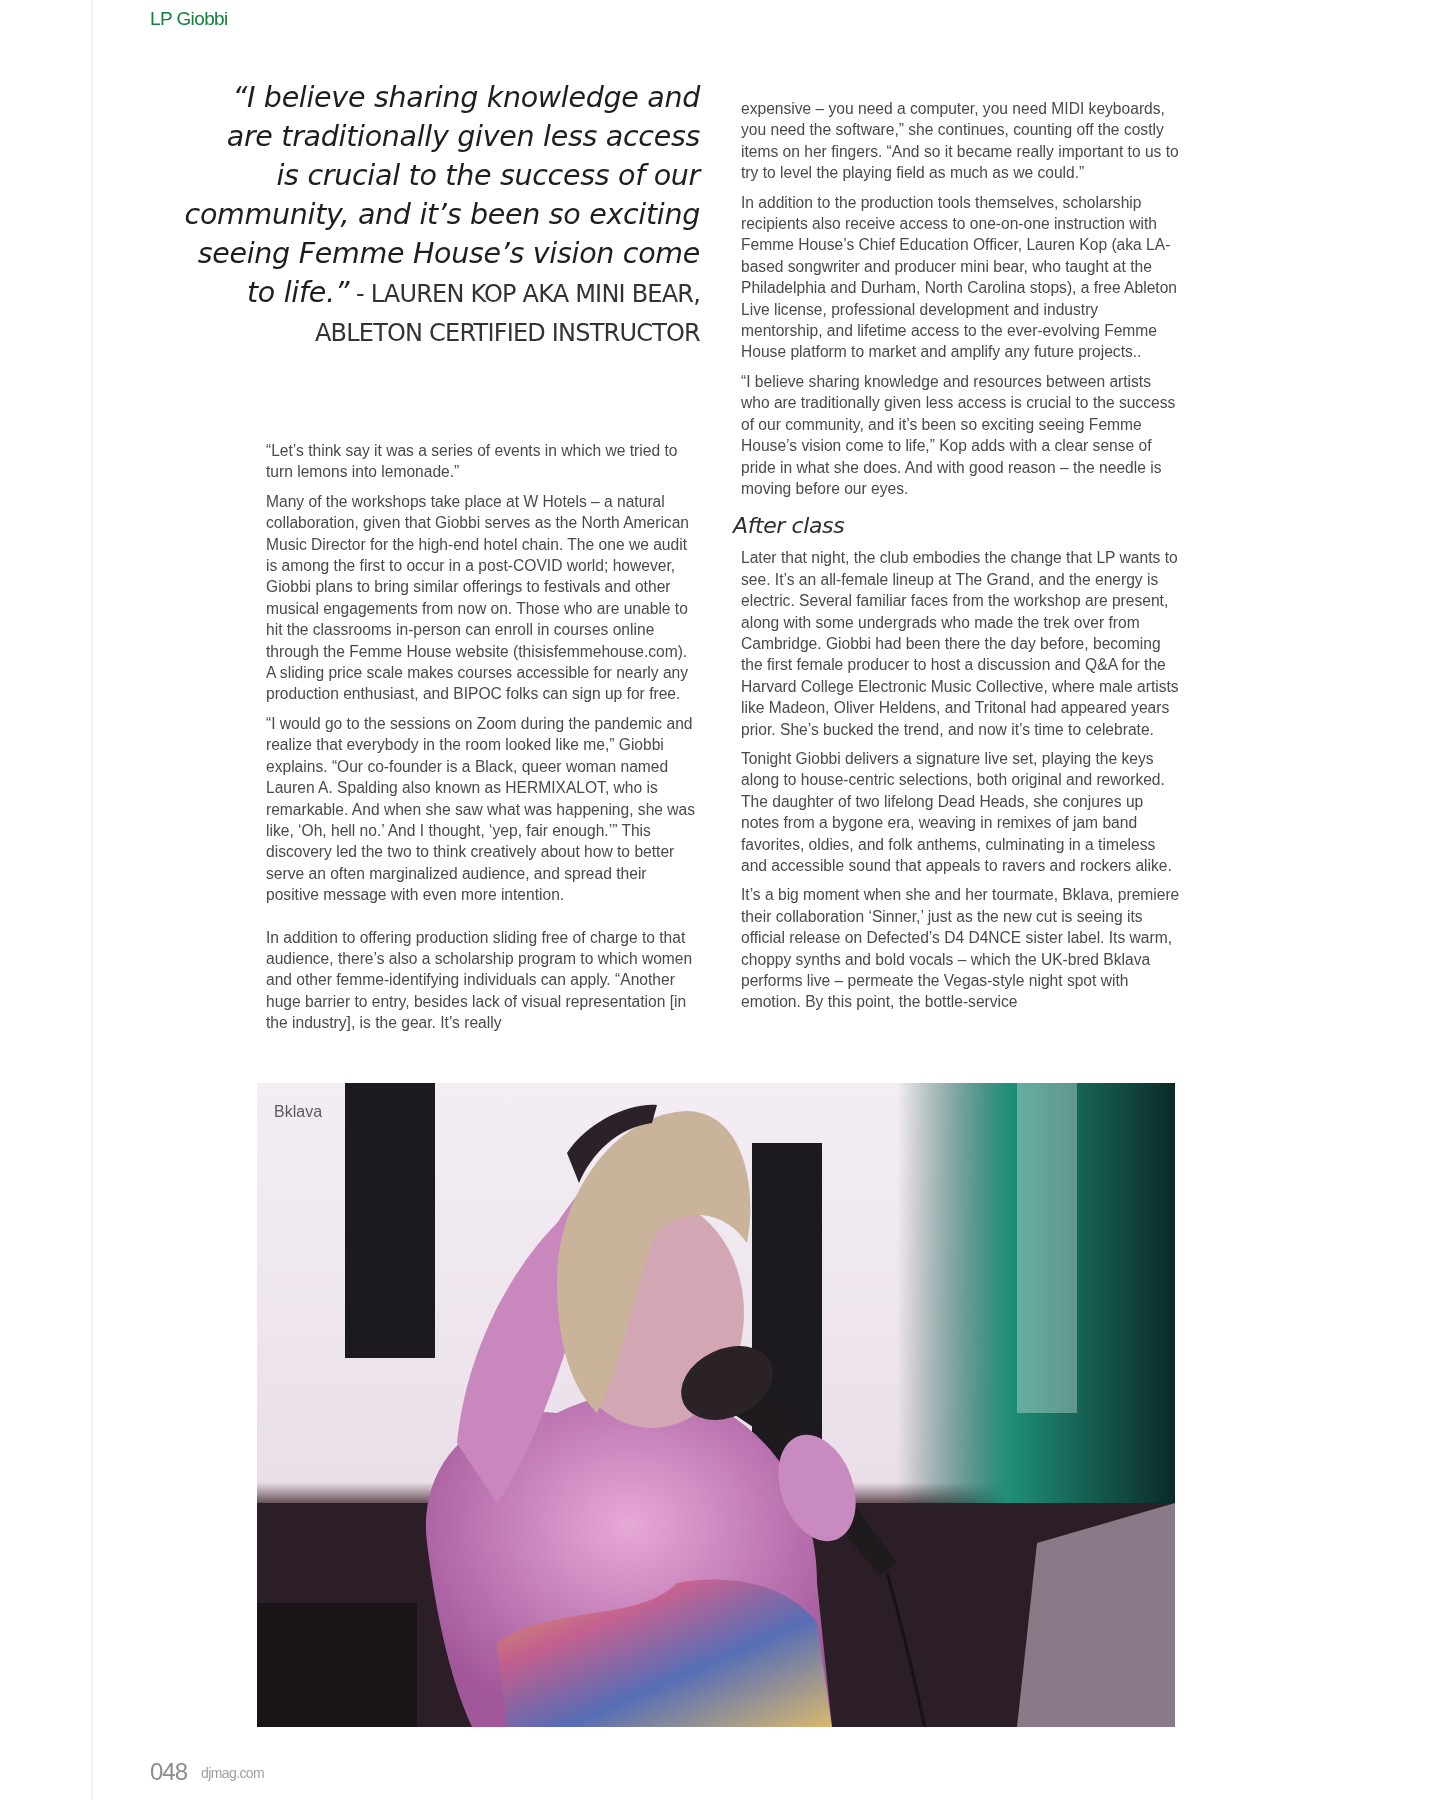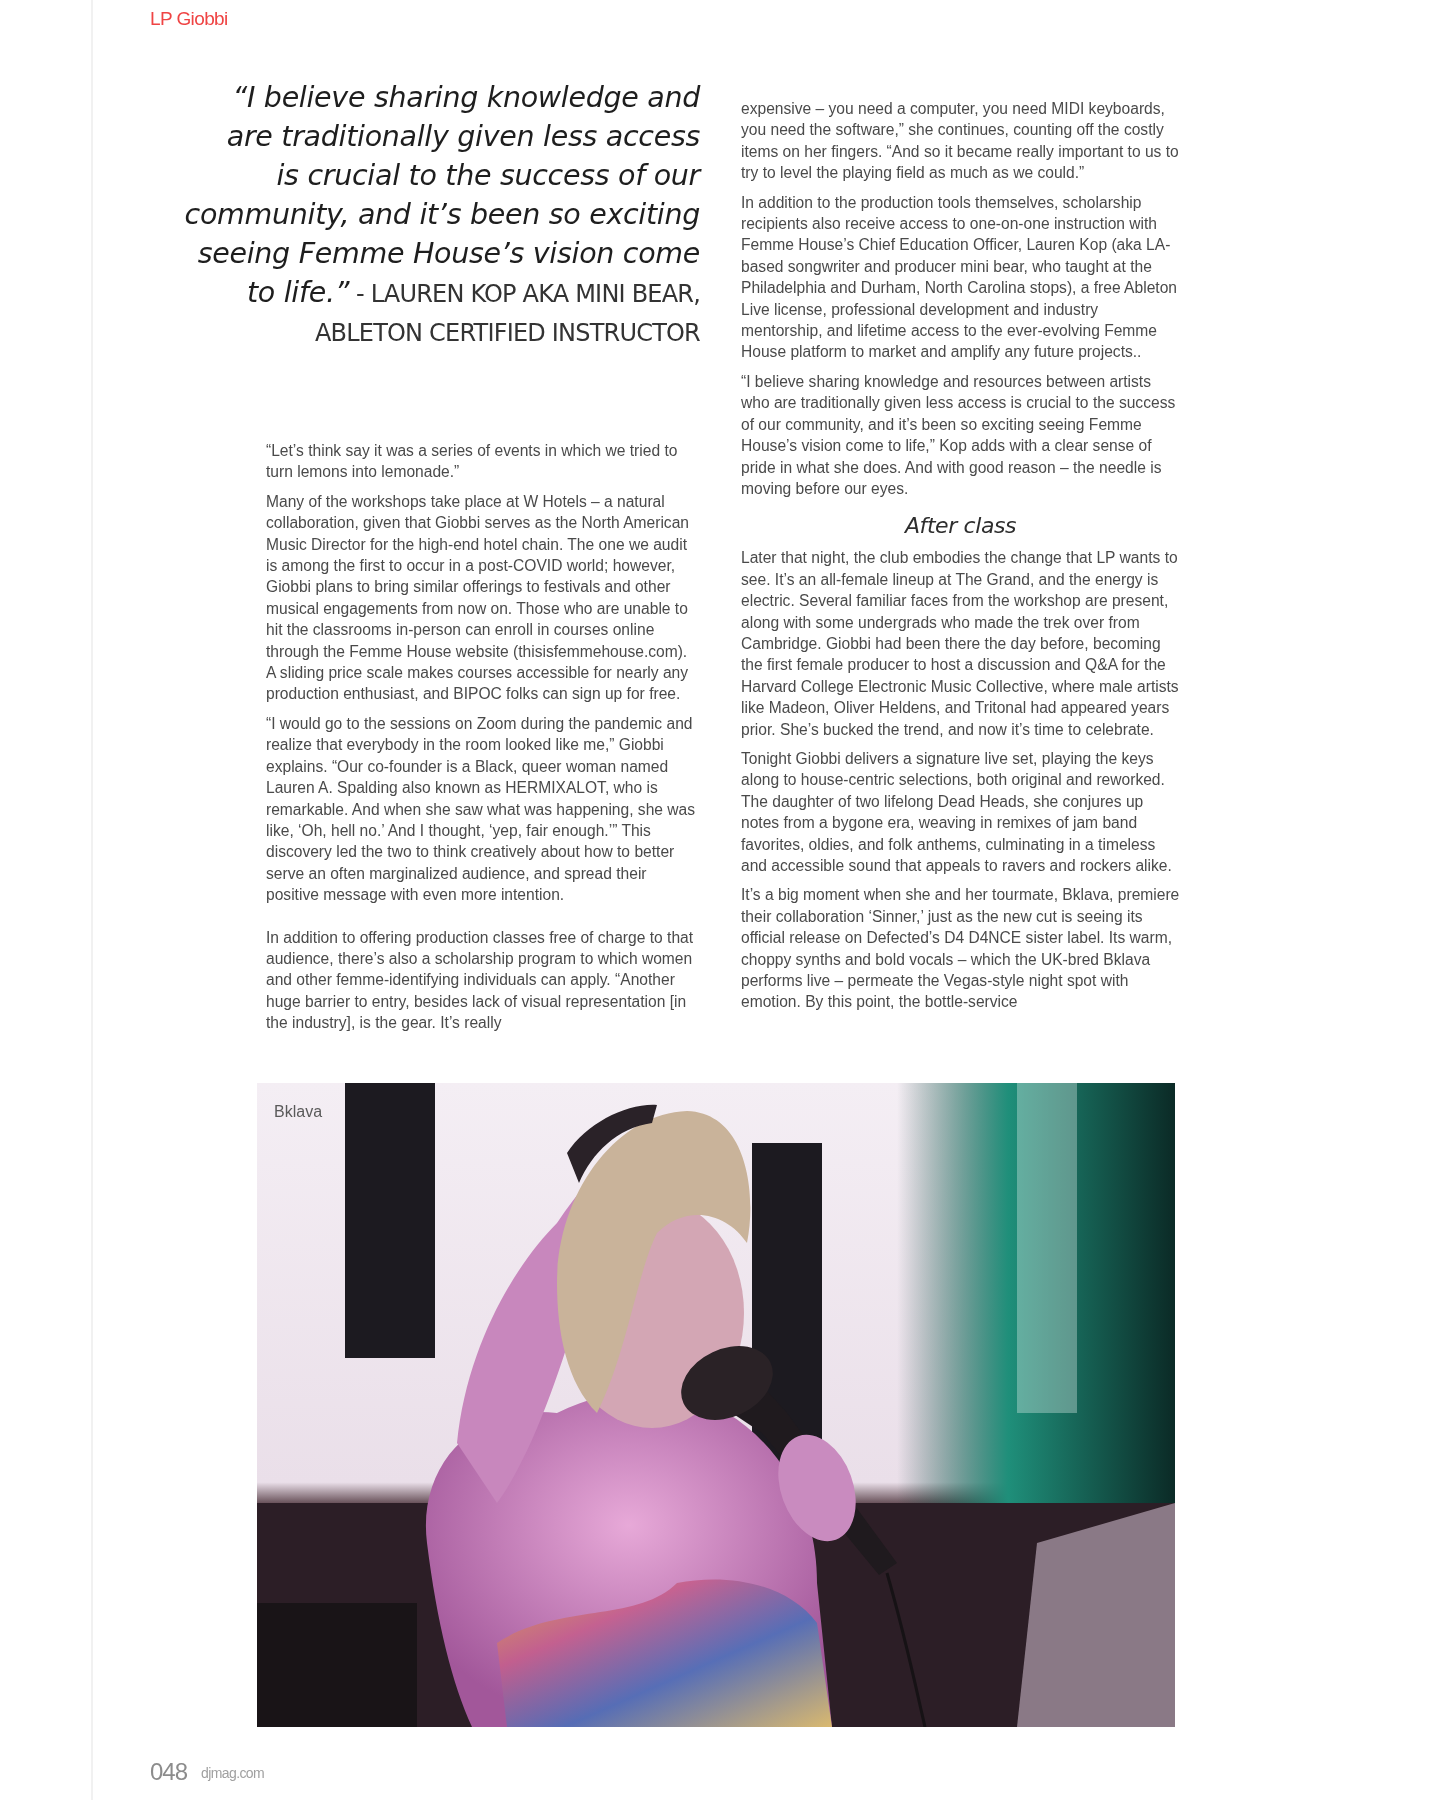--- a/index.html
+++ b/index.html
@@ -1,31 +1,31 @@
 <!DOCTYPE html>
 <html><head>
 <meta charset="utf-8">
 <style>
   html, body { margin:0; padding:0; background:#ffffff; }
   body { width:1440px; height:1800px; position:relative; overflow:hidden;
          font-family:"Liberation Sans", sans-serif; color:#3a3a3a; }
   .gutter-rule { position:absolute; left:91px; top:0; width:2px; height:1800px; background:#f1f1f1; }
-  .running-head { position:absolute; left:150px; top:8px; font-size:19px; letter-spacing:-0.6px; color:#ef4444; }
+  .running-head { position:absolute; left:150px; top:8px; font-size:19px; letter-spacing:-0.6px; color:#15803d; }
   .pullquote { position:absolute; left:130px; top:78px; width:570px; text-align:right;
                font-family:"DejaVu Sans", sans-serif; font-style:italic; font-size:28.5px;
                line-height:39px; color:#1e1e1e; letter-spacing:-0.3px; }
   .pullquote .attrib { font-style:normal; font-family:"DejaVu Sans", sans-serif; font-weight:normal;
                        font-size:24px; letter-spacing:-0.8px; color:#333;text-align:right; }
   .col { position:absolute; font-size:15.6px; line-height:21.4px; color:#4a4a4a; }
   .col p { margin:8px; }
   .col p.gap { margin-top:21px; }
   .col-left { left:258px; top:432px; width:450px; }
   .col-right { left:733px; top:90px; width:455px; }
   .subhead { font-family:"DejaVu Sans", sans-serif; font-style:italic; font-size:22px;
-             color:#2e2e2e; margin:14px 0 2px 0; letter-spacing:-0.4px; line-height:26px;text-align:center; }
+             color:#2e2e2e; margin:14px 0 2px 0; letter-spacing:-0.4px; line-height:26px; }
   .photo { position:absolute; left:257px; top:1083px; width:918px; height:644px; overflow:hidden;
            background:#22c55e; }
   .photo svg { display:block; }
   .photo-caption { position:absolute; left:17px; top:20px; font-size:16px; color:#5a5a5a; z-index:2; }
   .folio { position:absolute; left:150px; top:1758px; font-size:24px; color:#8c8c8c; letter-spacing:-1px; }
   .folio-site { position:absolute; left:201px; top:1765px; font-size:14px; color:#a0a0a0; letter-spacing:-0.6px; }
 </style>
 </head>
 <body>
 
@@ -40,21 +40,21 @@
   <div>community, and it’s been so exciting</div>
   <div>seeing Femme House’s vision come</div>
   <div><span>to life.”</span><span class="attrib"> - LAUREN KOP AKA MINI BEAR,</span></div>
   <div class="attrib">ABLETON CERTIFIED INSTRUCTOR</div>
 </div>
 
 <div class="col col-left">
   <p>“Let’s think say it was a series of events in which we tried to turn lemons into lemonade.”</p>
   <p>Many of the workshops take place at W Hotels – a natural collaboration, given that Giobbi serves as the North American Music Director for the high-end hotel chain. The one we audit is among the first to occur in a post-COVID world; however, Giobbi plans to bring similar offerings to festivals and other musical engagements from now on. Those who are unable to hit the classrooms in-person can enroll in courses online through the Femme House website (thisisfemmehouse.com). A sliding price scale makes courses accessible for nearly any production enthusiast, and BIPOC folks can sign up for free.</p>
   <p>“I would go to the sessions on Zoom during the pandemic and realize that everybody in the room looked like me,” Giobbi explains. “Our co-founder is a Black, queer woman named Lauren A. Spalding also known as HERMIXALOT, who is remarkable. And when she saw what was happening, she was like, ‘Oh, hell no.’ And I thought, ‘yep, fair enough.’” This discovery led the two to think creatively about how to better serve an often marginalized audience, and spread their positive message with even more intention.</p>
-  <p class="gap">In addition to offering production classes free of charge to that audience, there’s also a scholarship program to which women and other femme-identifying individuals can apply. “Another huge barrier to entry, besides lack of visual representation [in the industry], is the gear. It’s really</p>
+  <p class="gap">In addition to offering production sliding free of charge to that audience, there’s also a scholarship program to which women and other femme-identifying individuals can apply. “Another huge barrier to entry, besides lack of visual representation [in the industry], is the gear. It’s really</p>
 </div>
 
 <div class="col col-right">
   <p>expensive – you need a computer, you need MIDI keyboards, you need the software,” she continues, counting off the costly items on her fingers. “And so it became really important to us to try to level the playing field as much as we could.”</p>
   <p>In addition to the production tools themselves, scholarship recipients also receive access to one-on-one instruction with Femme House’s Chief Education Officer, Lauren Kop (aka LA-based songwriter and producer mini bear, who taught at the Philadelphia and Durham, North Carolina stops), a free Ableton Live license, professional development and industry mentorship, and lifetime access to the ever-evolving Femme House platform to market and amplify any future projects..</p>
   <p>“I believe sharing knowledge and resources between artists who are traditionally given less access is crucial to the success of our community, and it’s been so exciting seeing Femme House’s vision come to life,” Kop adds with a clear sense of pride in what she does. And with good reason – the needle is moving before our eyes.</p>
   <div class="subhead">After class</div>
   <p>Later that night, the club embodies the change that LP wants to see. It’s an all-female lineup at The Grand, and the energy is electric. Several familiar faces from the workshop are present, along with some undergrads who made the trek over from Cambridge. Giobbi had been there the day before, becoming the first female producer to host a discussion and Q&amp;A for the Harvard College Electronic Music Collective, where male artists like Madeon, Oliver Heldens, and Tritonal had appeared years prior. She’s bucked the trend, and now it’s time to celebrate.</p>
   <p>Tonight Giobbi delivers a signature live set, playing the keys along to house-centric selections, both original and reworked. The daughter of two lifelong Dead Heads, she conjures up notes from a bygone era, weaving in remixes of jam band favorites, oldies, and folk anthems, culminating in a timeless and accessible sound that appeals to ravers and rockers alike.</p>
   <p>It’s a big moment when she and her tourmate, Bklava, premiere their collaboration ‘Sinner,’ just as the new cut is seeing its official release on Defected’s D4 D4NCE sister label. Its warm, choppy synths and bold vocals – which the UK-bred Bklava performs live – permeate the Vegas-style night spot with emotion. By this point, the bottle-service</p>

